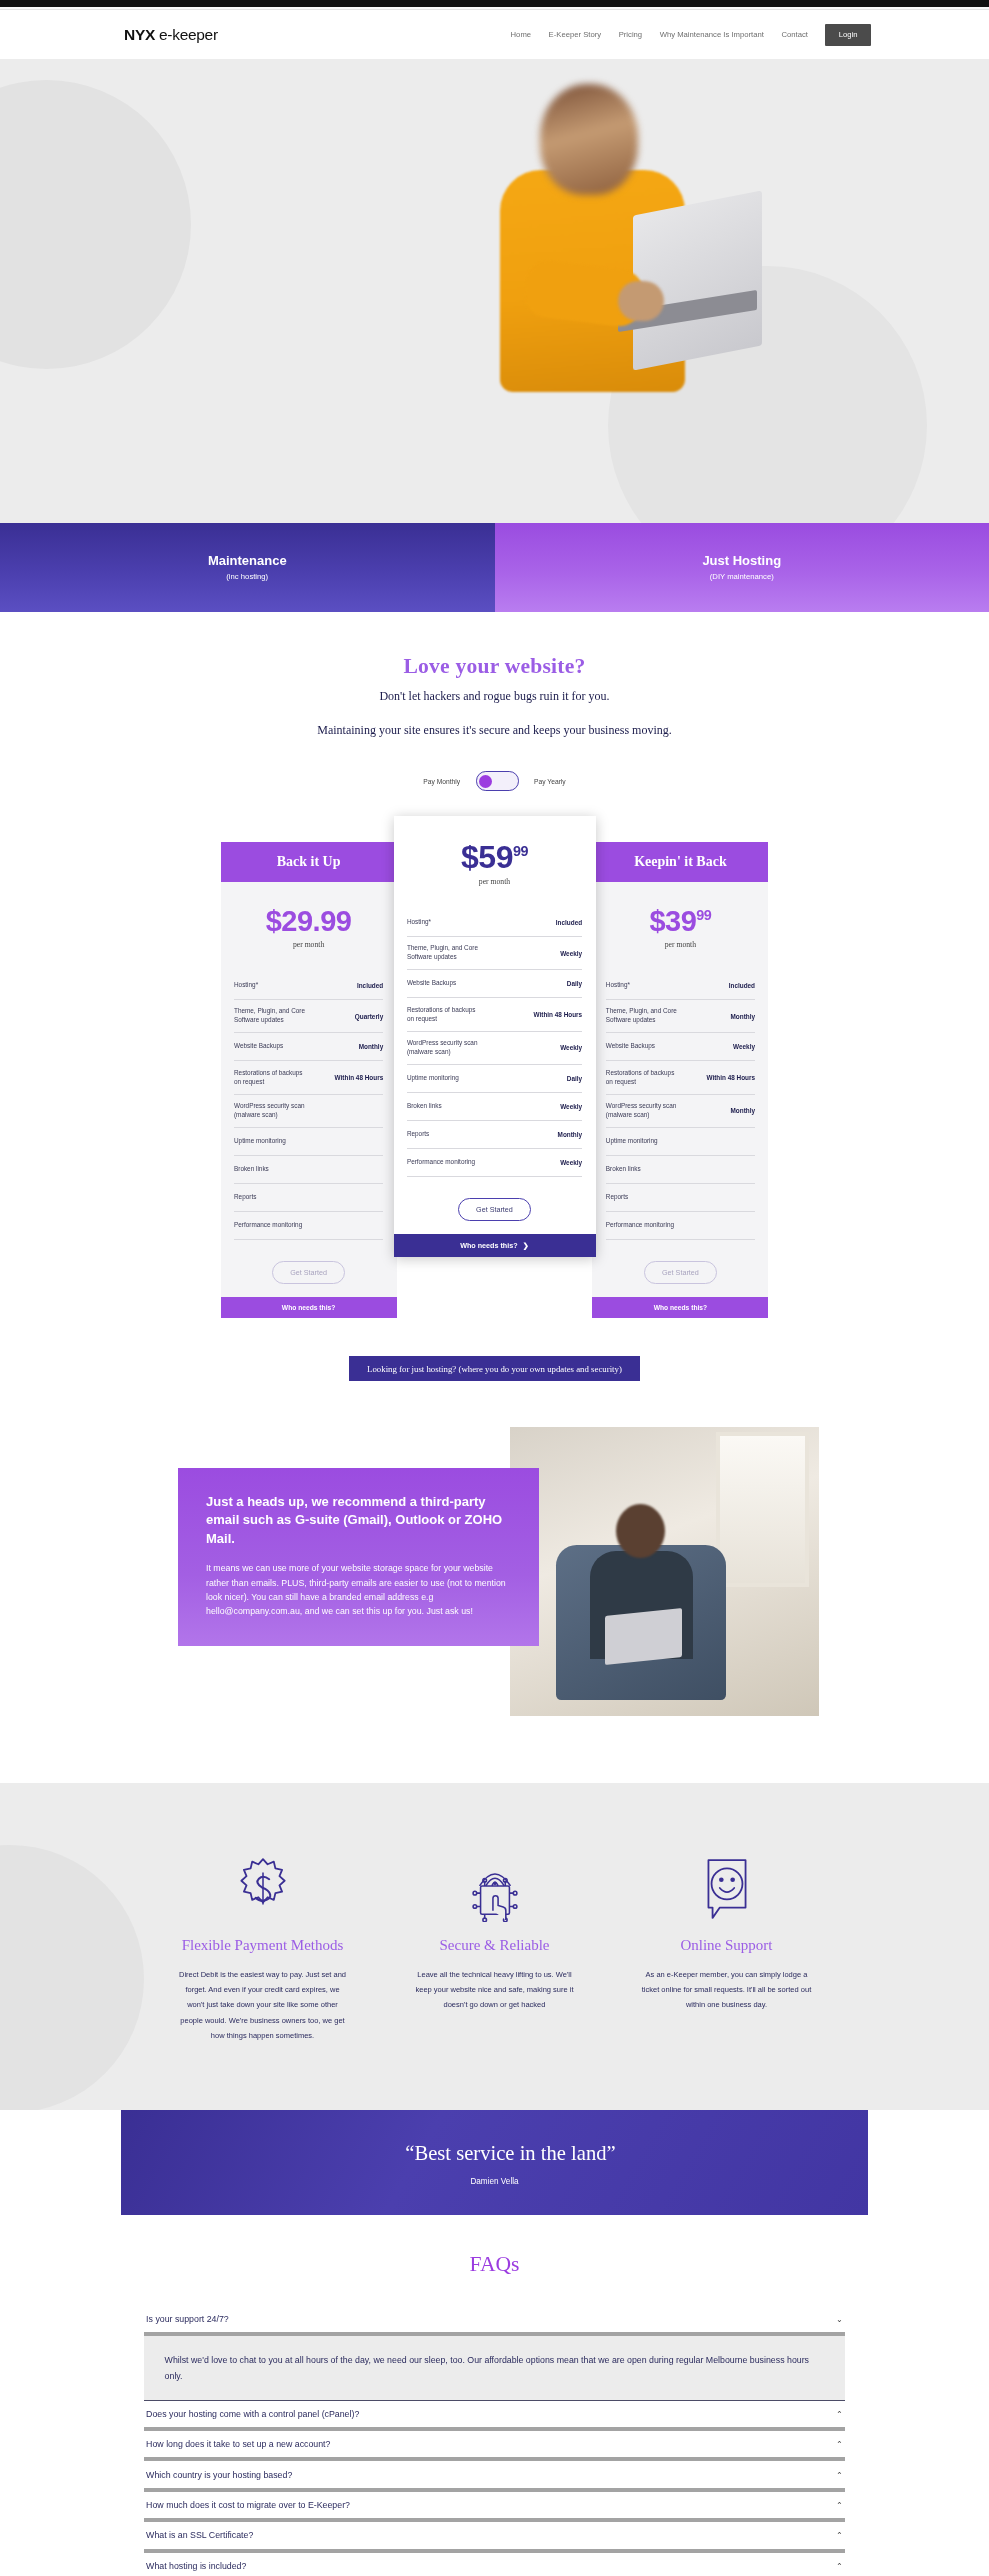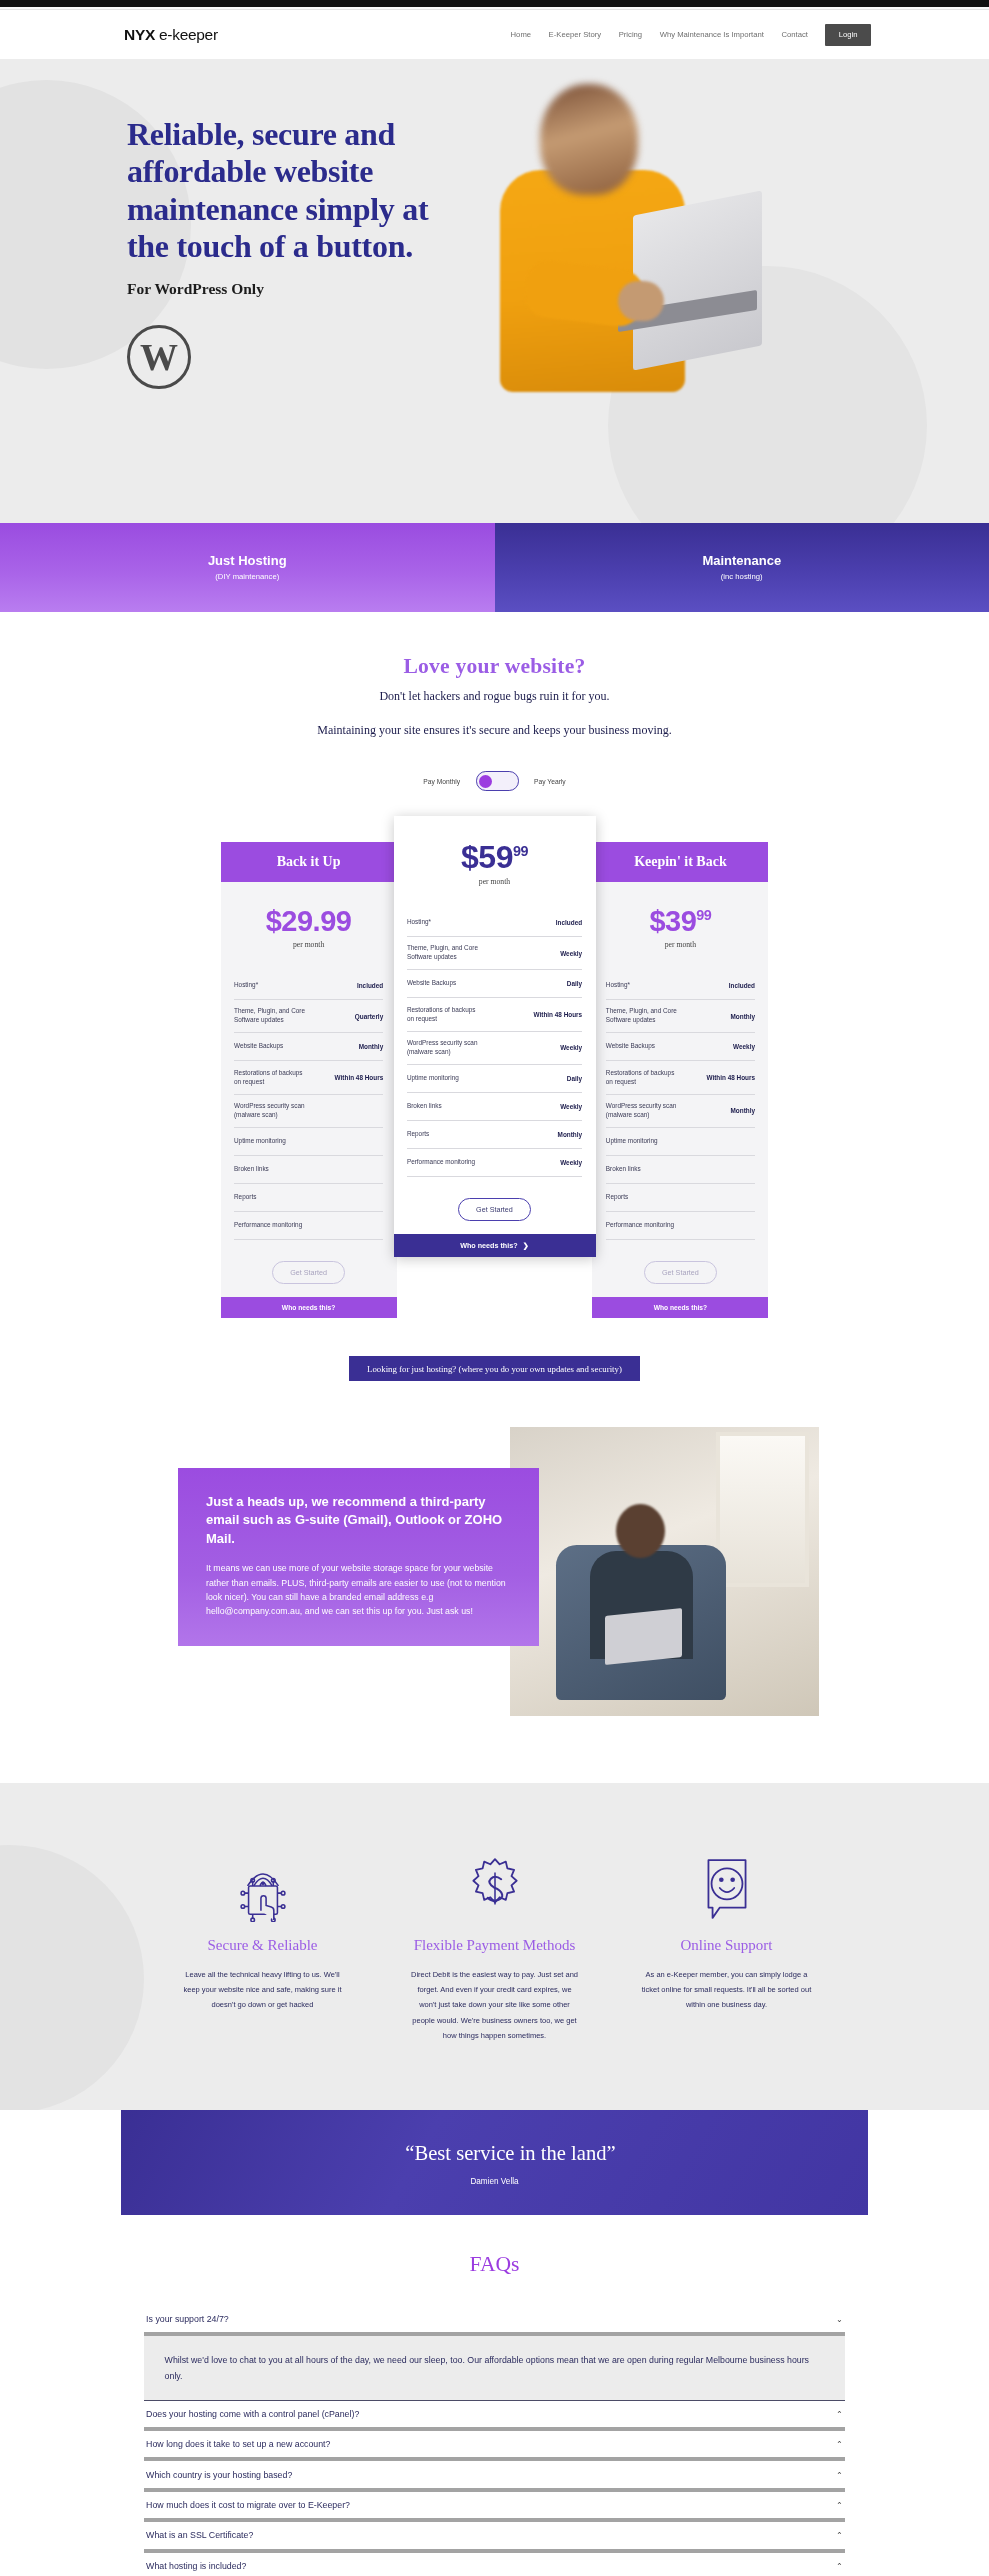--- a/index.html
+++ b/index.html
@@ -293,35 +293,30 @@
 
     <div class="hero-photo">
       <div class="ph-body"></div>
       <div class="ph-head"></div>
       <div class="ph-laptop"></div>
       <div class="ph-laptop2"></div>
       <div class="ph-arm"></div>
       <div class="ph-hand"></div>
     </div>
 
-    <div class="hero-inner">
-      <h1>Reliable, secure and affordable website maintenance simply at the touch of a button.</h1>
-      <div class="hero-sub">For WordPress Only</div>
-      <div class="wp-mark">W</div>
-    </div>
   </section>
 
   <div class="tabbar">
+    <div class="tab maintenance">
+      <div class="tab-title">Maintenance</div>
+      <div class="tab-sub">(inc hosting)</div>
+    </div>
     <div class="tab hosting">
       <div class="tab-title">Just Hosting</div>
       <div class="tab-sub">(DIY maintenance)</div>
-    </div>
-    <div class="tab maintenance">
-      <div class="tab-title">Maintenance</div>
-      <div class="tab-sub">(inc hosting)</div>
     </div>
   </div>
 
   <section class="love">
     <h2>Love your website?</h2>
     <p>Don't let hackers and rogue bugs ruin it for you.</p>
     <p style="margin-top:16px;">Maintaining your site ensures it's secure and keeps your business moving.</p>
 
     <div class="billing">
       <span>Pay Monthly</span>
@@ -506,20 +501,32 @@
       <div class="heads-card">
         <h3>Just a heads up, we recommend a third-party email such as G-suite (Gmail), Outlook or ZOHO Mail.</h3>
         <p>It means we can use more of your website storage space for your website rather than emails. PLUS, third-party emails are easier to use (not to mention look nicer). You can still have a branded email address e.g hello@company.com.au, and we can set this up for you. Just ask us!</p>
       </div>
     </div>
   </section>
 
   <section class="features">
     <div class="feat-blob"></div>
     <div class="feat-grid">
+
+      <div class="fcol">
+        <div class="ficon">
+          <svg viewBox="0 0 120 130" fill="none" stroke="#3a2f94" stroke-width="3.5">
+            <path d="M60 8 l9 10 12 -5 3 13 13 3 -5 12 10 9 -10 9 5 12 -13 3 -3 13 -12 -5 -9 10 -9 -10 -12 5 -3 -13 -13 -3 5 -12 -10 -9 10 -9 -5 -12 13 -3 3 -13 12 5z" stroke-linejoin="round"></path>
+            <path d="M60 34 v62" stroke-width="3"></path>
+            <path d="M72 47 q-12 -9 -20 -1 t6 17 q14 5 16 14 t-14 12 q-9 0 -14 -6" stroke-width="4" stroke-linecap="round"></path>
+          </svg>
+        </div>
+        <h4>Flexible Payment Methods</h4>
+        <p>Direct Debit is the easiest way to pay. Just set and forget. And even if your credit card expires, we won't just take down your site like some other people would. We're business owners too, we get how things happen sometimes.</p>
+      </div>
 
       <div class="fcol">
         <div class="ficon">
           <svg viewBox="0 0 120 130" fill="none" stroke="#3a2f94" stroke-width="3">
             <path d="M30 60 q30 -46 60 0"></path>
             <path d="M42 60 q18 -30 36 0"></path>
             <path d="M54 60 q6 -14 12 0"></path>
             <circle cx="60" cy="55" r="3.5" fill="#3a2f94" stroke="none"></circle>
             <rect x="32" y="60" width="56" height="55" rx="3"></rect>
             <path d="M32 74 h-9 M88 74 h9 M32 100 h-9 M88 100 h9 M40 60 v-9 M80 60 v-9 M40 115 v9 M80 115 v9"></path>
@@ -534,32 +541,20 @@
             <path d="M56 108 v-24 a5 5 0 0 1 10 0 v14 l10 3 a7 7 0 0 1 5 7 v18" fill="#ececec"></path>
           </svg>
         </div>
         <h4>Secure &amp; Reliable</h4>
         <p>Leave all the technical heavy lifting to us. We'll keep your website nice and safe, making sure it doesn't go down or get hacked</p>
       </div>
 
       <div class="fcol">
         <div class="ficon">
           <svg viewBox="0 0 120 130" fill="none" stroke="#3a2f94" stroke-width="3.5">
-            <path d="M60 8 l9 10 12 -5 3 13 13 3 -5 12 10 9 -10 9 5 12 -13 3 -3 13 -12 -5 -9 10 -9 -10 -12 5 -3 -13 -13 -3 5 -12 -10 -9 10 -9 -5 -12 13 -3 3 -13 12 5z" stroke-linejoin="round"></path>
-            <path d="M60 34 v62" stroke-width="3"></path>
-            <path d="M72 47 q-12 -9 -20 -1 t6 17 q14 5 16 14 t-14 12 q-9 0 -14 -6" stroke-width="4" stroke-linecap="round"></path>
-          </svg>
-        </div>
-        <h4>Flexible Payment Methods</h4>
-        <p>Direct Debit is the easiest way to pay. Just set and forget. And even if your credit card expires, we won't just take down your site like some other people would. We're business owners too, we get how things happen sometimes.</p>
-      </div>
-
-      <div class="fcol">
-        <div class="ficon">
-          <svg viewBox="0 0 120 130" fill="none" stroke="#3a2f94" stroke-width="3.5">
             <path d="M24 10 h72 v92 h-50 l-14 20 v-20 h-8z" stroke-linejoin="round"></path>
             <circle cx="60" cy="56" r="30"></circle>
             <circle cx="49" cy="48" r="4.5" fill="#3a2f94" stroke="none"></circle>
             <circle cx="71" cy="48" r="4.5" fill="#3a2f94" stroke="none"></circle>
             <path d="M46 64 q14 16 28 0" stroke-linecap="round"></path>
           </svg>
         </div>
         <h4>Online Support</h4>
         <p>As an e-Keeper member, you can simply lodge a ticket online for small requests. It'll all be sorted out within one business day.</p>
       </div>

